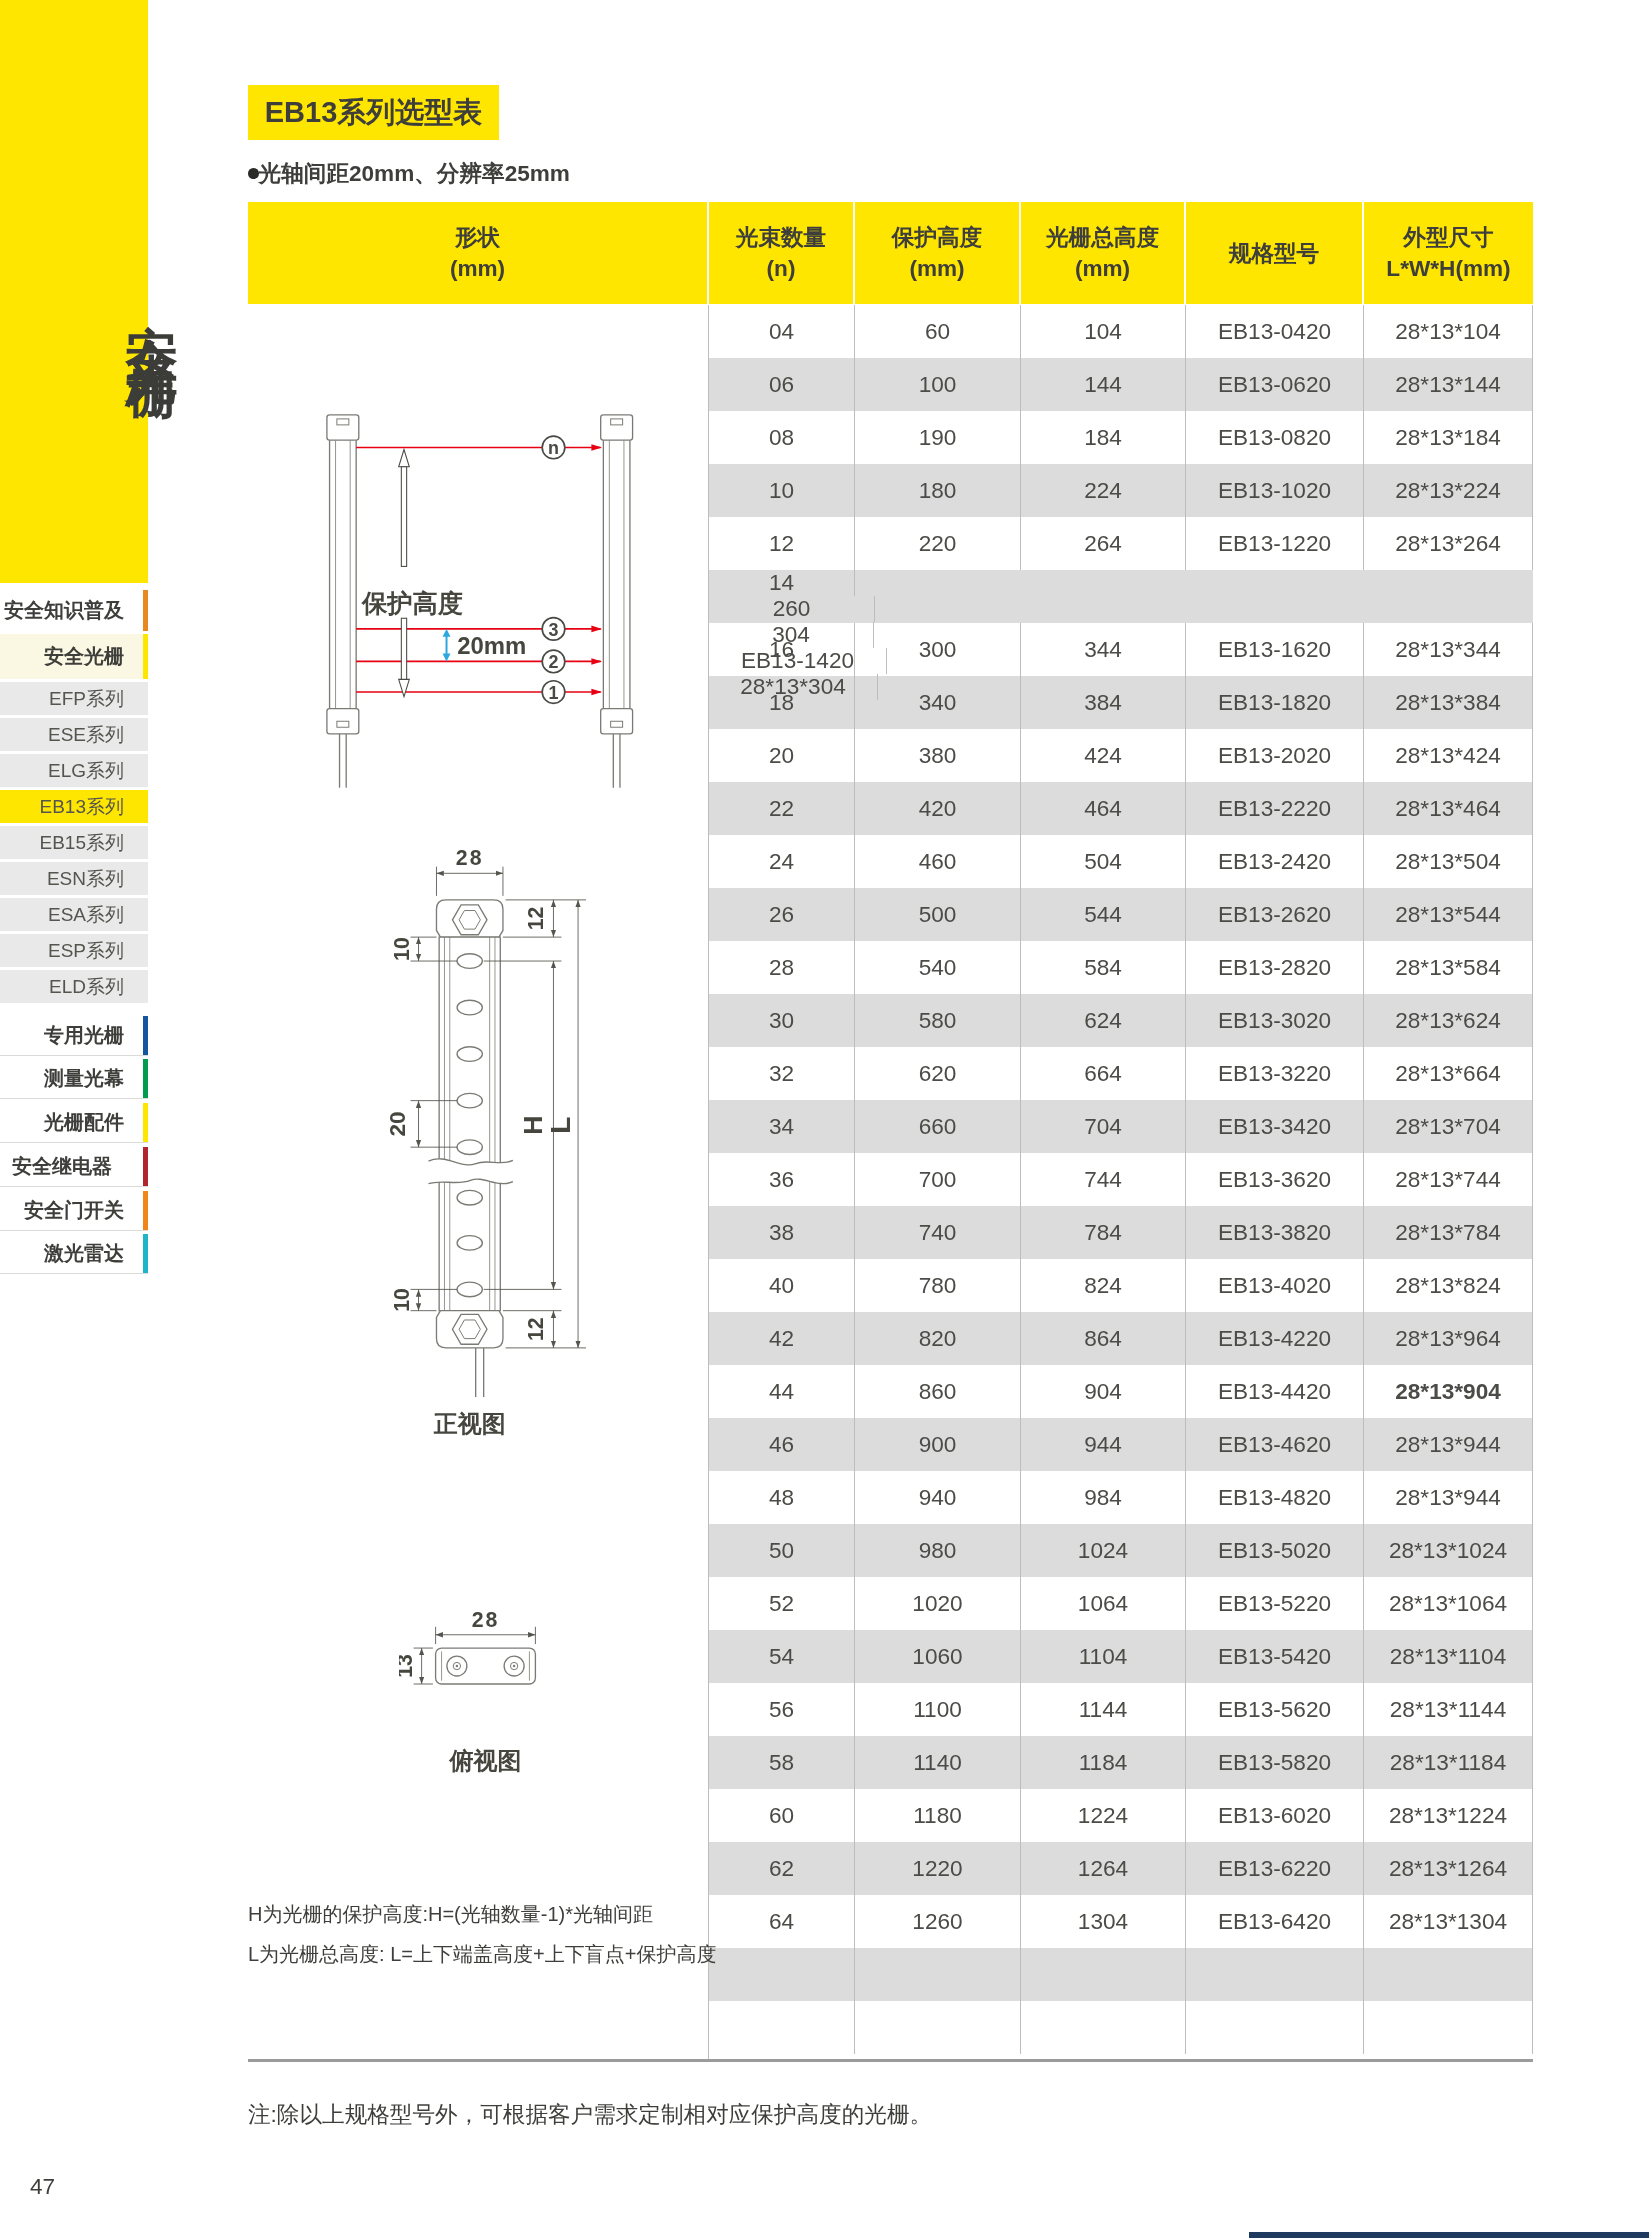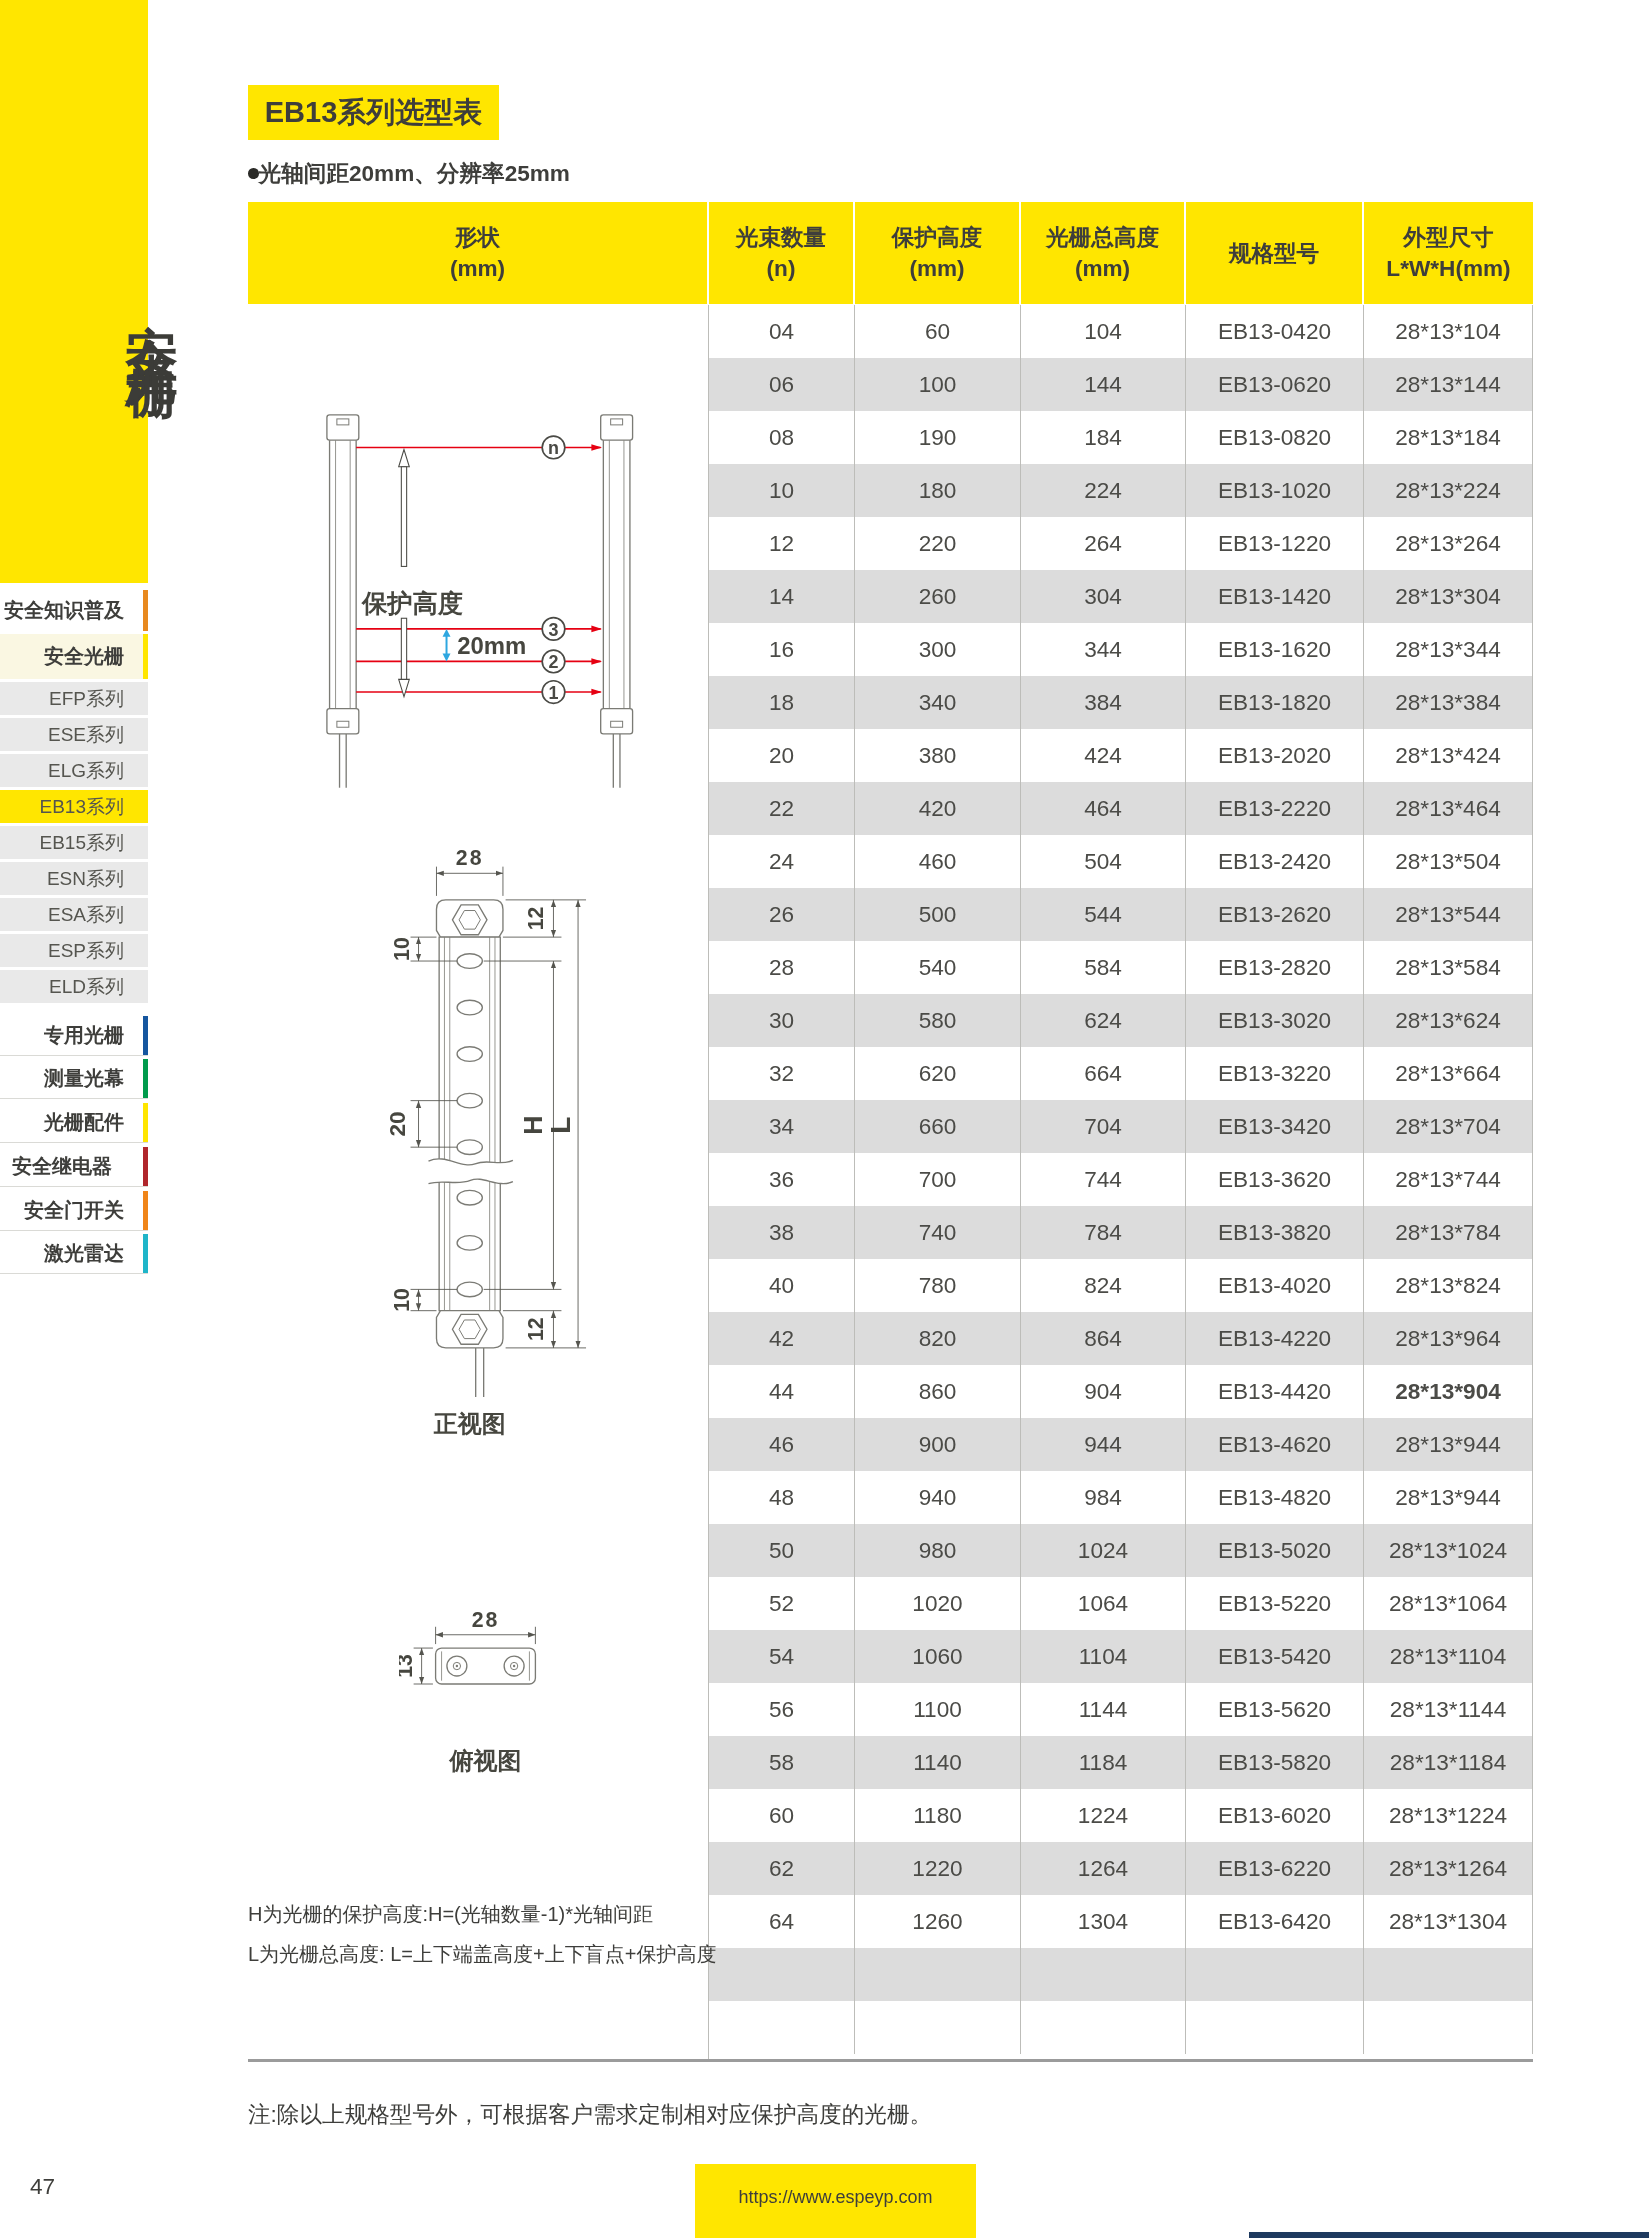--- a/index.html
+++ b/index.html
@@ -184,21 +184,21 @@
         <div class="cell" style="width: 178px;">EB13-1020</div>
         <div class="cell" style="width: 169px;">28*13*224</div>
       </div>
       <div class="row" style="background: rgb(255, 255, 255);">
         <div class="cell" style="width: 146px;">12</div>
         <div class="cell" style="width: 166px;">220</div>
         <div class="cell" style="width: 165px;">264</div>
         <div class="cell" style="width: 178px;">EB13-1220</div>
         <div class="cell" style="width: 169px;">28*13*264</div>
       </div>
-      <div class="row" style="background: rgb(220, 220, 220);">
+      <div class="row" style="background: rgb(220, 220, 220); flex-direction: column;">
         <div class="cell" style="width: 146px;">14</div>
         <div class="cell" style="width: 166px;">260</div>
         <div class="cell" style="width: 165px;">304</div>
         <div class="cell" style="width: 178px;">EB13-1420</div>
         <div class="cell" style="width: 169px;">28*13*304</div>
       </div>
       <div class="row" style="background: rgb(255, 255, 255);">
         <div class="cell" style="width: 146px;">16</div>
         <div class="cell" style="width: 166px;">300</div>
         <div class="cell" style="width: 165px;">344</div>
@@ -565,19 +565,16 @@
       <text transform="translate(620,2505) rotate(-90)">13</text>
       <text x="730" y="2660" font-size="36">俯视图</text>
     </g>
   </svg>
 
   <div class="abs note" style="left:248px;top:1901px">H为光栅的保护高度:H=(光轴数量-1)*光轴间距</div>
   <div class="abs note" style="left:248px;top:1941px">L为光栅总高度: L=上下端盖高度+上下盲点+保护高度</div>
   <div id="note-bottom" class="abs">注:除以上规格型号外，可根据客户需求定制相对应保护高度的光栅。</div>
 
   <div id="page-number" class="abs">47</div>
-  <div id="footer-yellow" class="abs">
-    <a href="#">https://www.espeyp.com</a>
-  </div>
   <div id="navy-bar" class="abs"></div>
 
 </div>
 
 
 </body></html>

